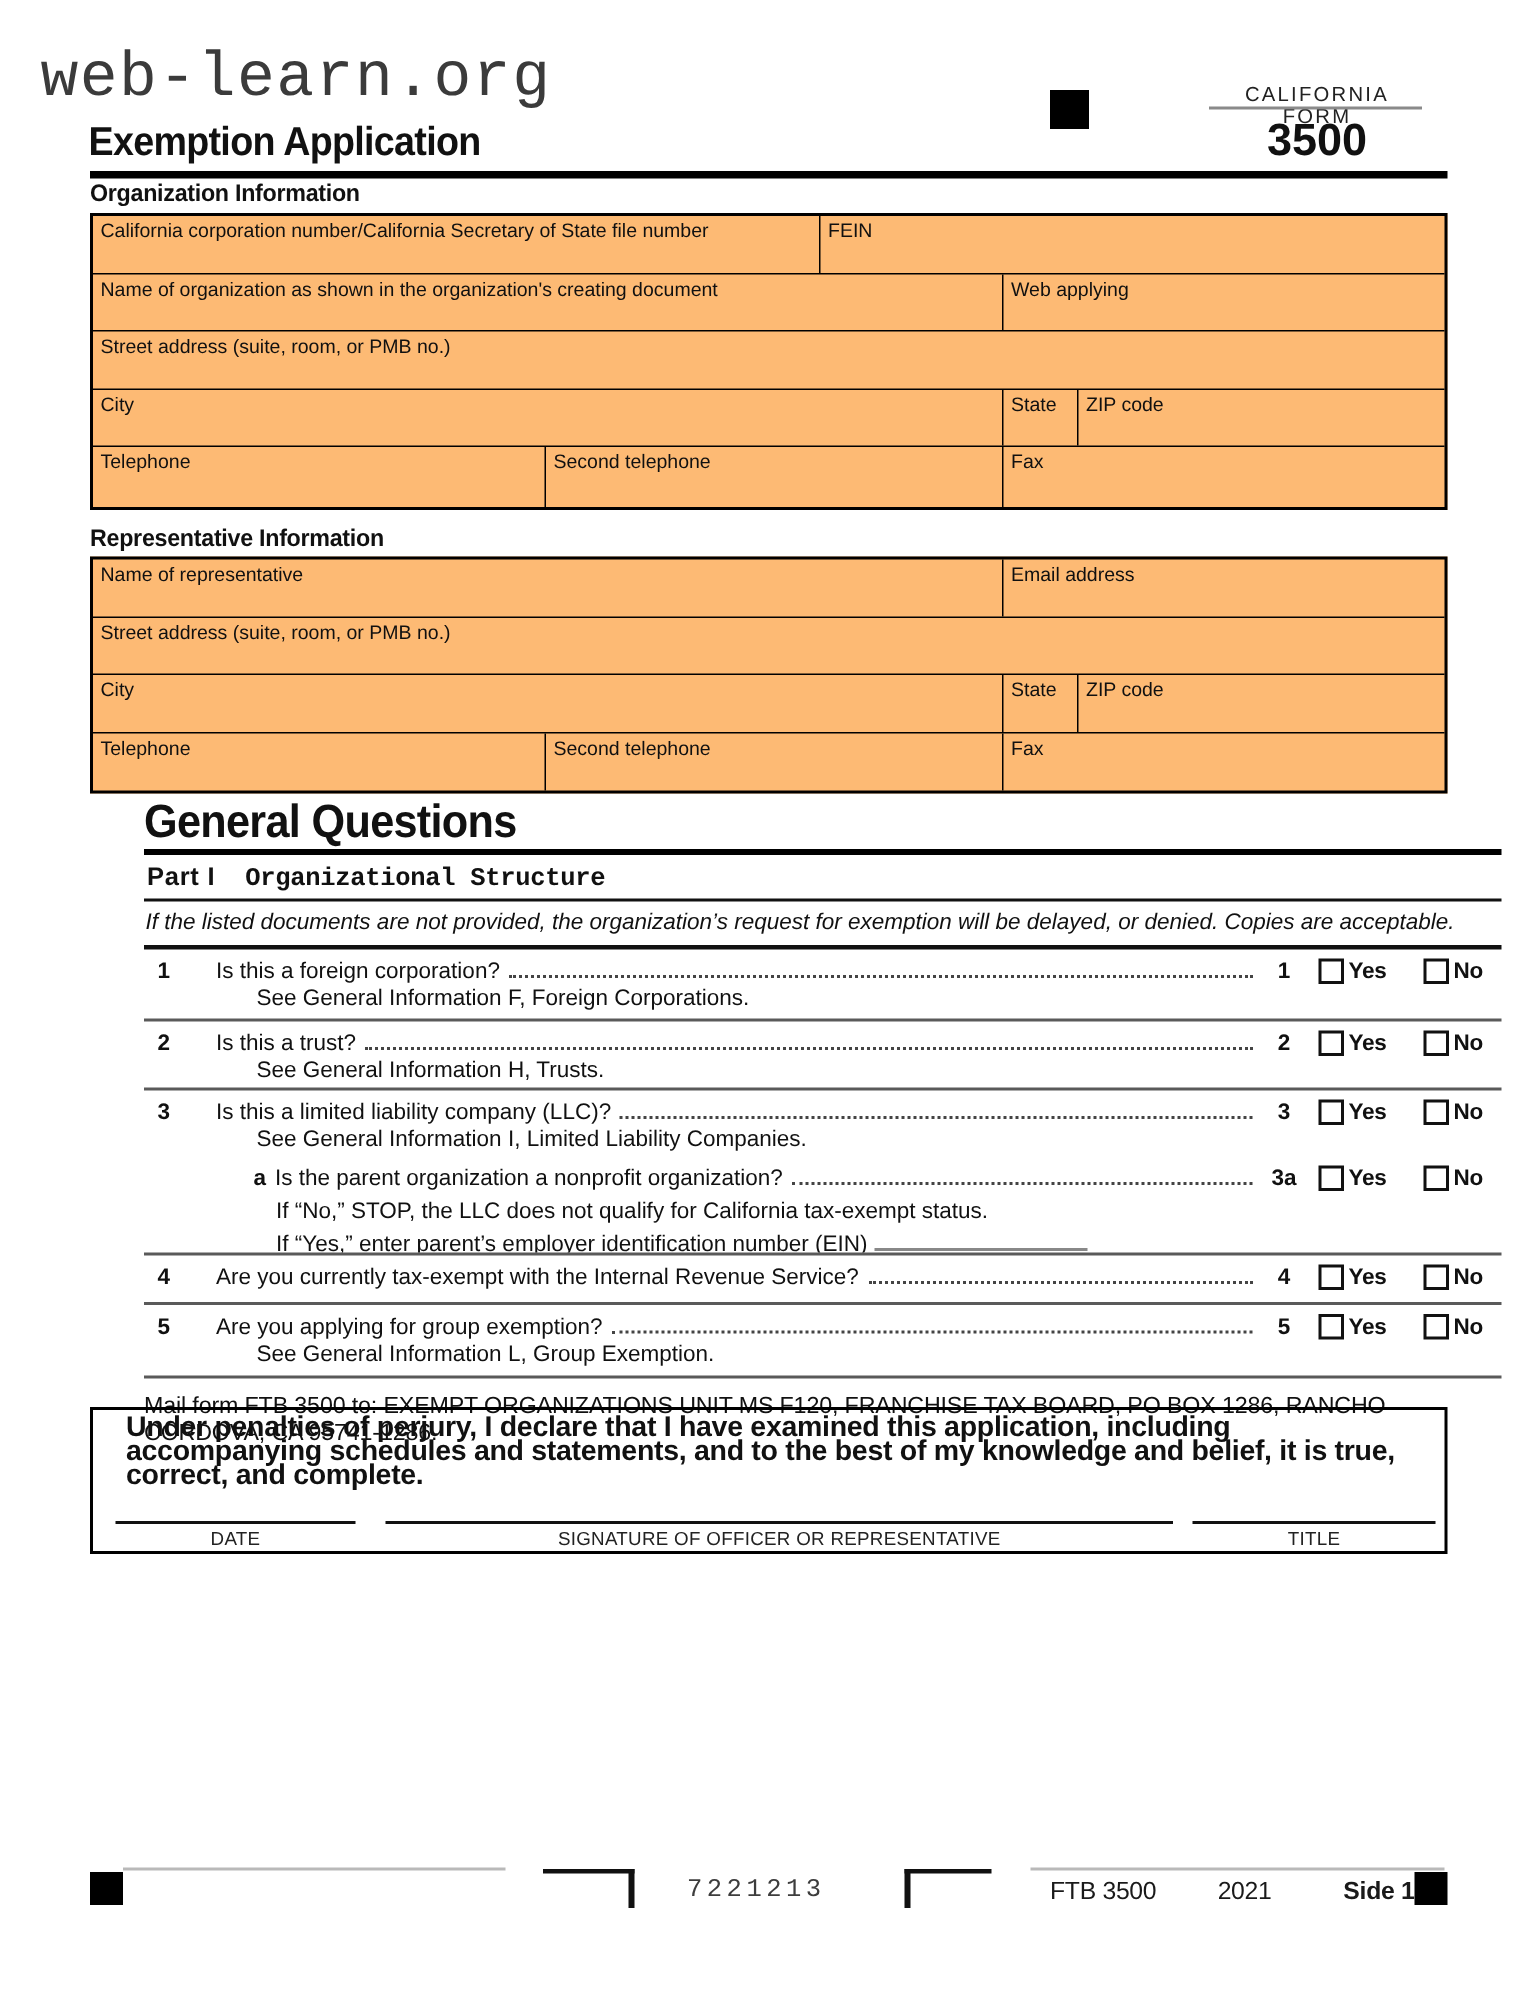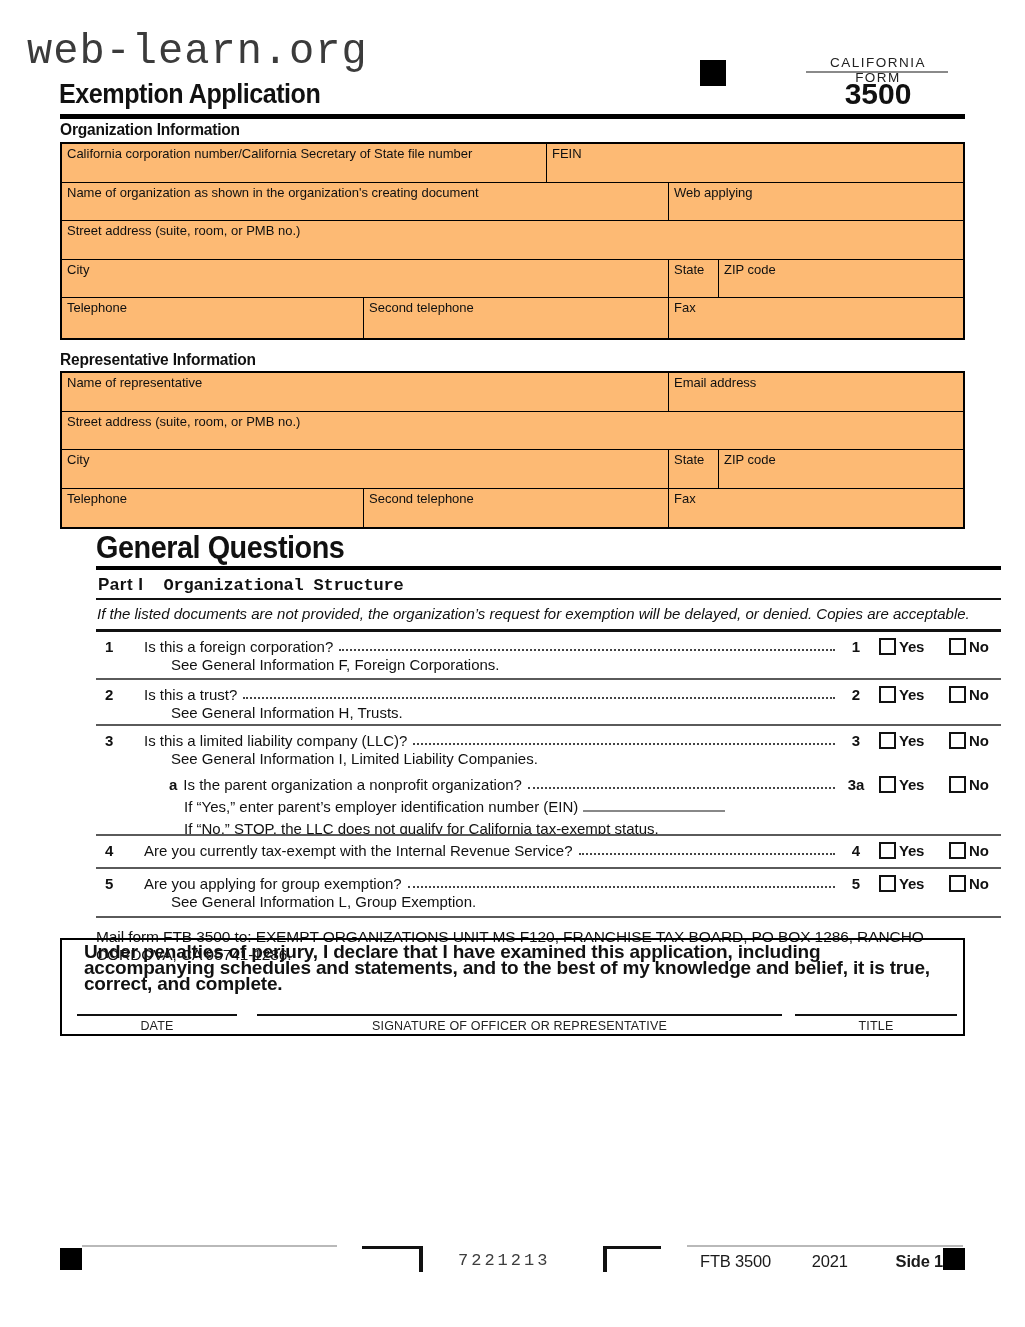--- a/index.html
+++ b/index.html
@@ -209,24 +209,24 @@
         <span class="qtrail">3a</span>
         <span class="ckgrp yes">
             <span class="chk"></span>
             <span class="cklab">Yes</span>
           </span>
         <span class="ckgrp no">
             <span class="chk"></span>
             <span class="cklab">No</span>
           </span>
       </div>
+      <div class="qnote">If “No,” STOP, the LLC does not qualify for California tax-exempt status.</div>
       <div class="qnote">
         <span>If “Yes,” enter parent’s employer identification number (EIN)</span><span class="ein-line"></span>
       </div>
-      <div class="qnote">If “No,” STOP, the LLC does not qualify for California tax-exempt status.</div>
     </div>
 
     <div class="qblock q4">
       <div class="qrow">
         <span class="qnum">4</span>
         <span class="qtext">Are you currently tax-exempt with the Internal Revenue Service?</span>
         <span class="dots"></span>
         <span class="qtrail">4</span>
         <span class="ckgrp yes">
             <span class="chk"></span>

